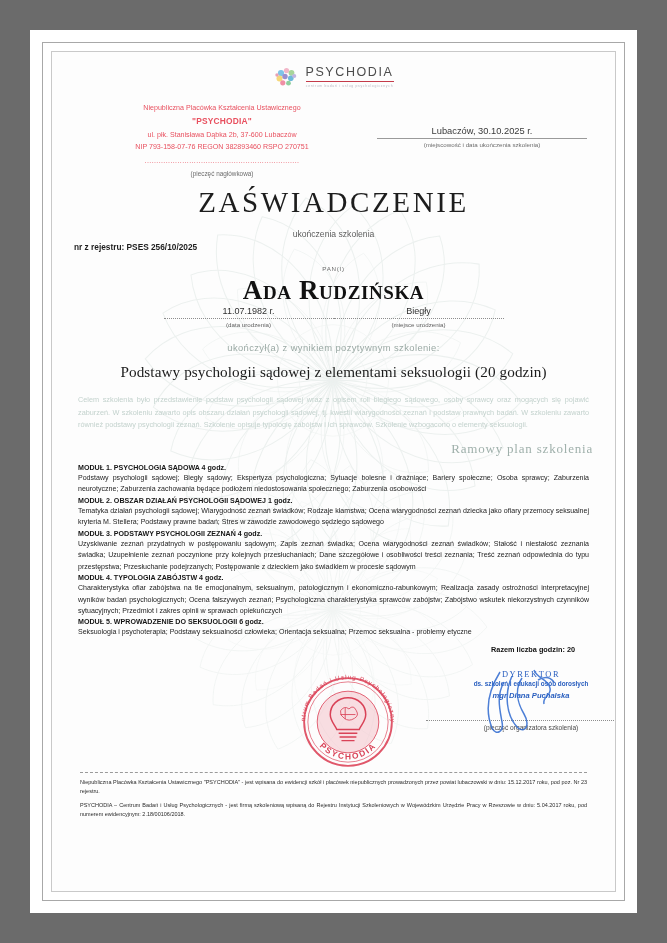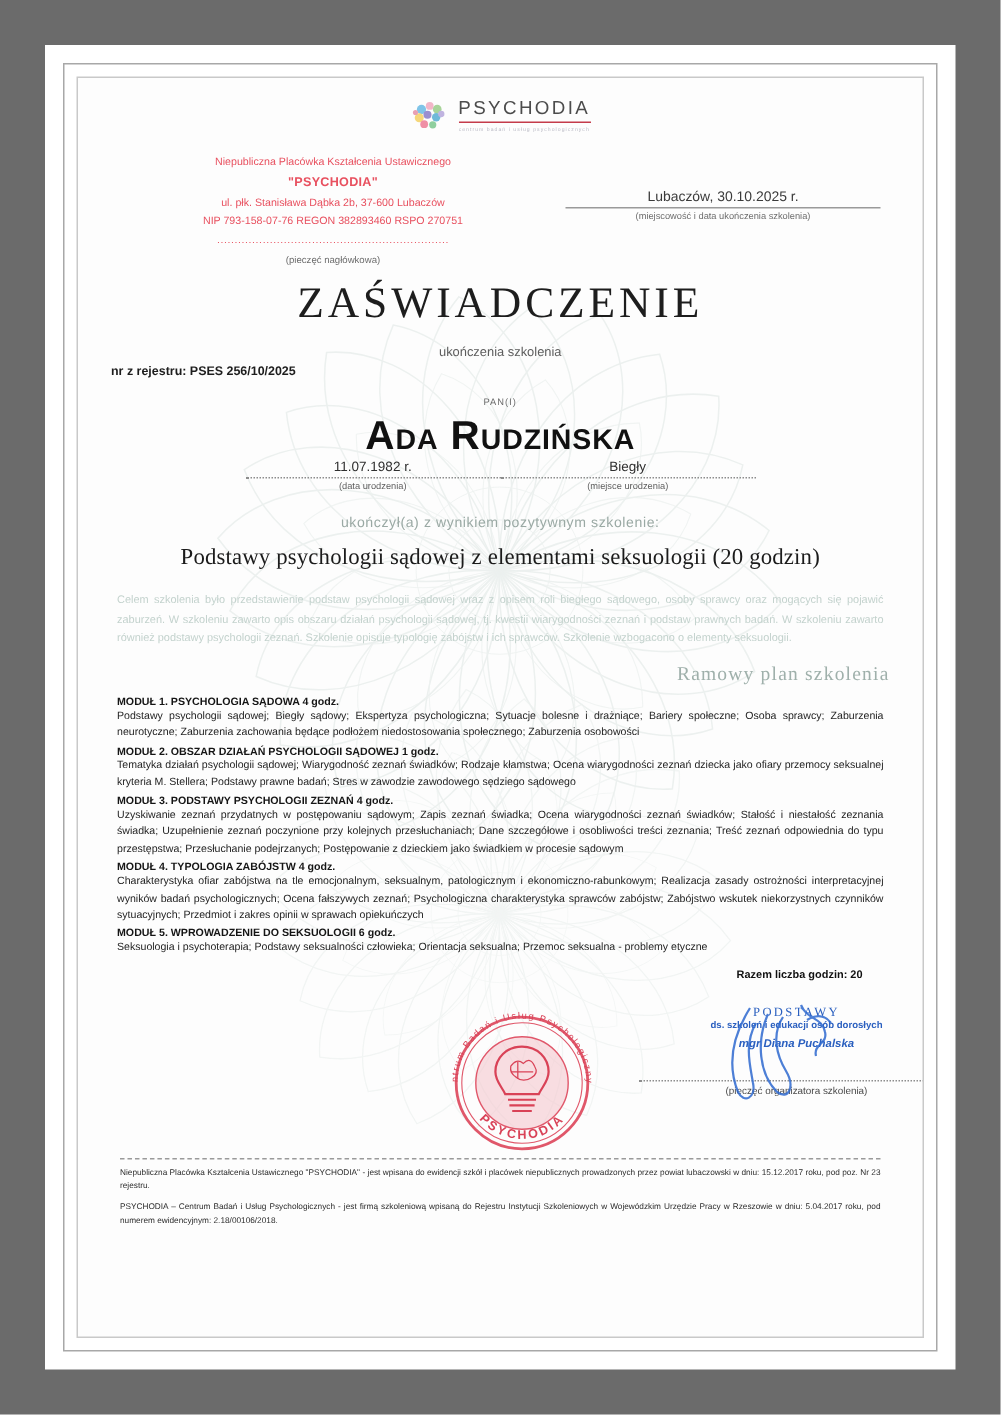--- a/index.html
+++ b/index.html
@@ -72,21 +72,21 @@
   
   .cert-title{
     text-align:center;font-family:"Liberation Serif",serif;
     font-size:29px;letter-spacing:2.6px;color:#1d1d1d;
     margin-top:6px;font-weight:normal;
   }
   .sub1{text-align:center;font-size:8.6px;color:#5d5d5d;margin-top:10px;}
   .sub2{text-align:left;font-size:8.3px;color:#1d1d1d;font-weight:bold;margin-top:3px;}
   .pani{text-align:center;font-size:6.2px;color:#6b6b6b;letter-spacing:.7px;margin-top:13px;}
   .person{
-    text-align:center;font-family:Liberation Sans, sans-serif;
+    text-align:center;font-family:Liberation Serif, serif;
     font-size:27px;color:#111;margin-top:3px;
     font-variant:small-caps;letter-spacing:.6px;font-weight:bold;
   }
   
   .birth{display:flex;justify-content:center;}
   .birth-cell{width:170px;text-align:center;}
   .birth-cell .val{
     font-size:9px;color:#2f2f2f;padding-bottom:2px;
     border-bottom:1px dotted #8d8d8d;display:block;
   }
@@ -318,21 +318,21 @@
 
           <div class="sig">
             <svg class="scribble" viewBox="0 0 200 72">
               <g fill="none" stroke="#2f6ad0" stroke-width="1.5" opacity="0.85">
                 <path d="M62,6 C52,22 46,42 54,62 C58,70 66,66 64,56 C62,44 58,30 66,16"></path>
                 <path d="M74,10 C66,28 68,50 80,62 C88,68 92,58 86,48 C80,38 76,24 84,12"></path>
                 <path d="M96,4 C100,14 110,12 112,22 C114,30 104,30 106,38"></path>
                 <path d="M100,14 q10,-6 16,2"></path>
               </g>
             </svg>
-            <div class="dyr">PODSTAWY</div>
+            <div class="dyr">DYREKTOR</div>
             <div class="ds">ds. szkoleń i edukacji osób dorosłych</div>
             <div class="nm">mgr Diana Puchalska</div>
             <div class="rule"></div>
             <div class="cap">(pieczęć organizatora szkolenia)</div>
           </div>
         </div>
 
         <div class="footer">
           <div class="dashline"></div>
           <div class="fnote">Niepubliczna Placówka Kształcenia Ustawicznego "PSYCHODIA" - jest wpisana do ewidencji szkół i placówek niepublicznych prowadzonych przez powiat lubaczowski w dniu: 15.12.2017 roku, pod poz. Nr 23 rejestru.</div>

